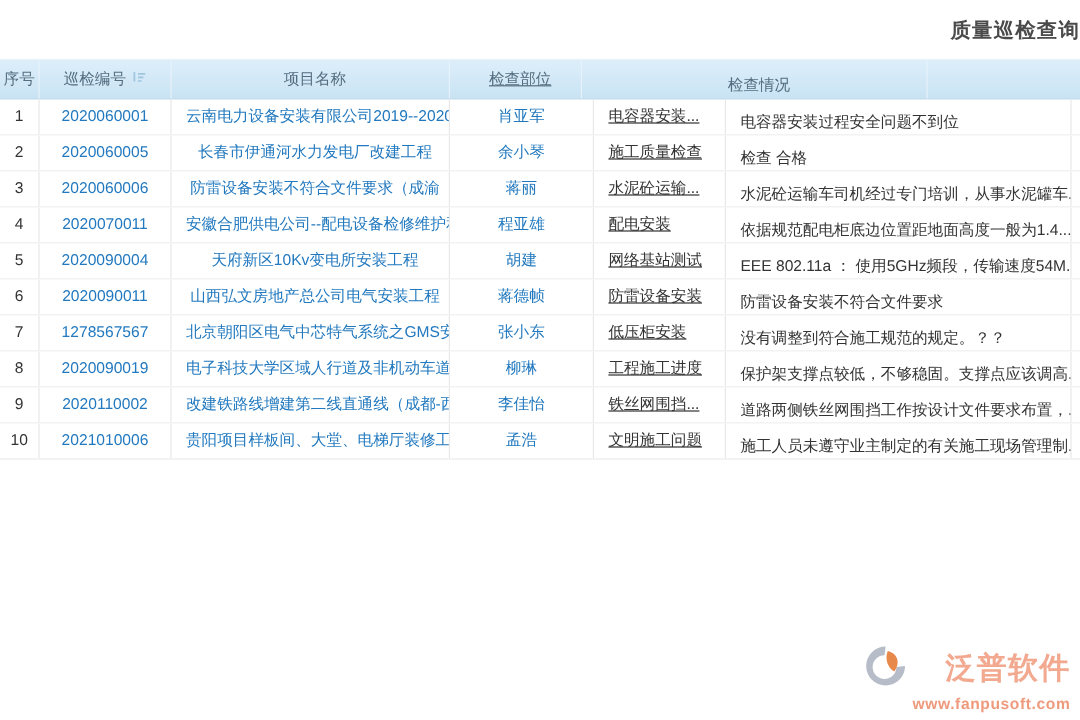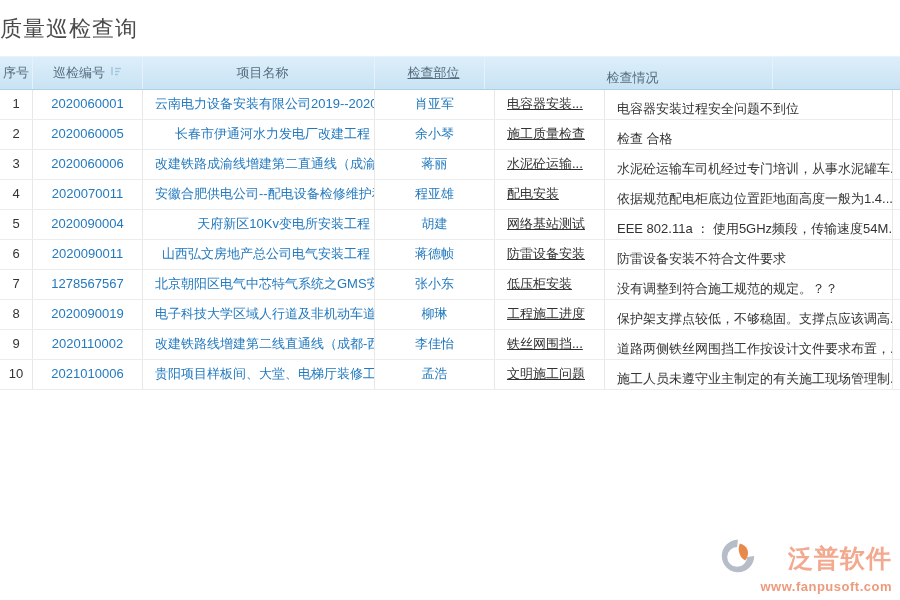--- a/index.html
+++ b/index.html
@@ -1,21 +1,21 @@
 <!DOCTYPE html>
 <html><head>
 <meta charset="utf-8">
 <style>
   html,body{margin:0;padding:0;}
   body{
     width:900px;height:600px;overflow:hidden;position:relative;
     background:#ffffff;font-family:"Liberation Sans","DejaVu Sans",sans-serif;
   }
   .page-title{
-    text-align:left;font-size:22px;font-weight:normal;color:#4a4a4a;
+    text-align:right;font-size:17px;font-weight:bold;color:#4a4a4a;
     padding:14px 0 12px 0;letter-spacing:1px;
   }
   .grid{width:900px;}
   .thead,.tr{display:flex;}
   .thead{
     height:32px;line-height:31px;
     background:linear-gradient(#ddeefa,#c9e3f3);
     border-top:1px solid #e9f3fa;
     border-bottom:1px solid #abd0e8;
     color:#546e80;
@@ -27,21 +27,21 @@
   .tr{
     height:29px;line-height:28px;background:#ffffff;
     border-bottom:1px solid #ececec;
   }
   .td{
     box-sizing:border-box;font-size:13px;color:#333333;
     border-right:1px solid #e8e8e8;overflow:hidden;white-space:nowrap;
   }
   .c-seq{width:33px;text-align:center;}
   .c-num{width:110px;text-align:center;}
-  .c-proj{width:232px;padding:0 4px 0 12px;text-align:right;}
+  .c-proj{width:232px;padding:0 4px 0 12px;text-align:center;}
   .c-insp{width:120px;text-align:center;}
   .c-part{width:110px;padding:0 4px 0 12px;text-align:left;text-decoration:underline;}
   .c-sit{width:288px;padding:5px 4px 0 12px;text-align:left;}
   .c-sliver{width:7px;border-right:none;}
   .link{color:#2279bf;cursor:pointer;}
   .sort-icon{
     display:inline-block;vertical-align:middle;margin-left:5px;margin-top:-3px;
   }
   .watermark{position:absolute;right:8px;bottom:6px;cursor:pointer;}
   .wm-top{display:flex;align-items:center;justify-content:flex-end;gap:28px;}
@@ -94,21 +94,21 @@
     <div class="td c-proj link">长春市伊通河水力发电厂改建工程</div>
     <div class="td c-insp link">余小琴</div>
     <div class="td c-part">施工质量检查</div>
     <div class="td c-sit">检查 合格</div>
     <div class="td c-sliver"></div>
   </div>
 
   <div class="tr">
     <div class="td c-seq">3</div>
     <div class="td c-num link">2020060006</div>
-    <div class="td c-proj link">改建铁路成渝线增建第二直通线（成渝</div>
+    <div class="td c-proj link">防雷设备安装不符合文件要求（成渝</div>
     <div class="td c-insp link">蒋丽</div>
     <div class="td c-part">水泥砼运输...</div>
     <div class="td c-sit">水泥砼运输车司机经过专门培训，从事水泥罐车...</div>
     <div class="td c-sliver"></div>
   </div>
 
   <div class="tr">
     <div class="td c-seq">4</div>
     <div class="td c-num link">2020070011</div>
     <div class="td c-proj link">安徽合肥供电公司--配电设备检修维护和</div>

